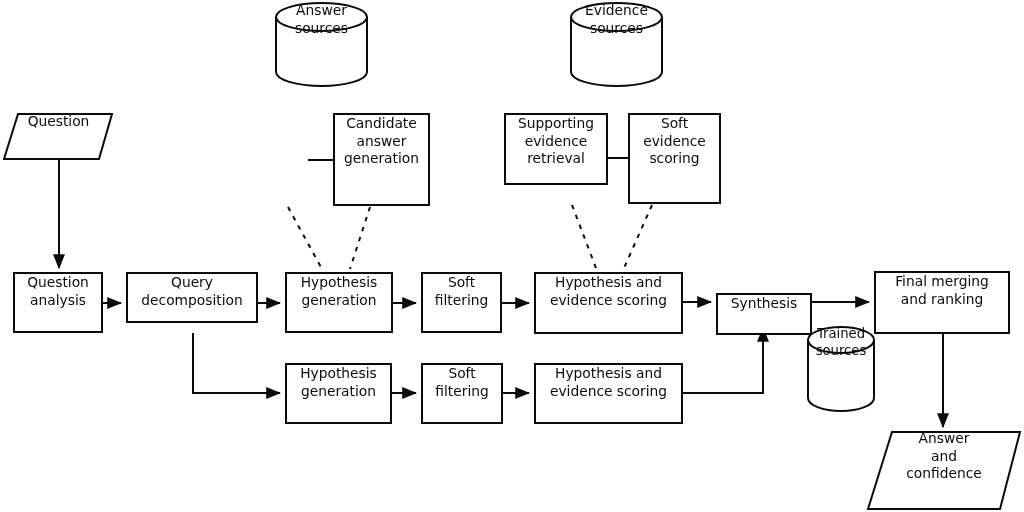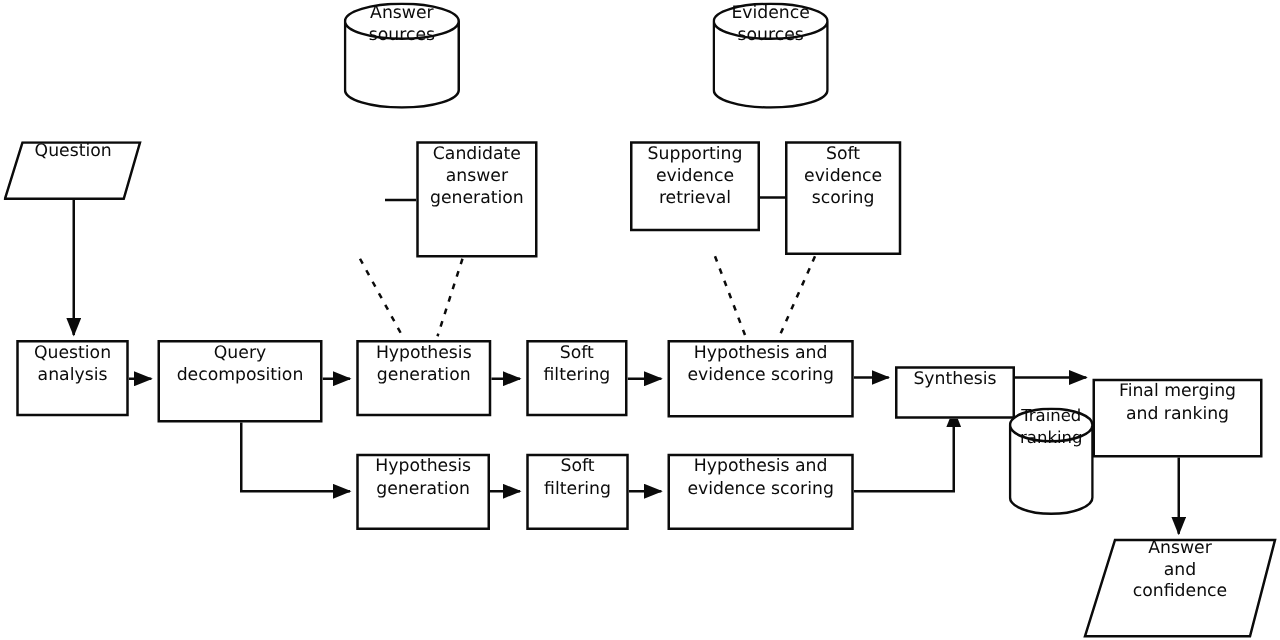--- a/index.html
+++ b/index.html
@@ -15,26 +15,26 @@
   .rect{border:2px solid #0b0b0b;background:#ffffff;}
   .shape{border:none;background:transparent;}
   .shape > svg{position:absolute;left:0;top:0;width:100%;height:100%;}
   .shape > span{position:relative;z-index:1;}
   
   .n-primary{left:215px;top:113px;width:93px;height:93px;}
   .n-candidate{left:333px;top:113px;width:97px;height:93px;}
   .n-supporting{left:504px;top:113px;width:104px;height:72px;}
   .n-deep{left:628px;top:113px;width:93px;height:91px;}
   .n-qanalysis{left:13px;top:272px;width:90px;height:61px;}
-  .n-qdecomp{left:126px;top:272px;width:132px;height:66px;}
+  .n-qdecomp{left:126px;top:272px;width:132px;height:51px;}
   .n-hypgen1{left:285px;top:272px;width:108px;height:61px;}
   .n-soft1{left:421px;top:272px;width:81px;height:61px;}
   .n-hes1{left:534px;top:272px;width:149px;height:62px;}
   .n-synthesis{left:716px;top:281px;width:96px;height:42px;margin-top:12px;}
-  .n-final{left:874px;top:271px;width:136px;height:63px;margin-top:32px;}
+  .n-final{left:874px;top:271px;width:136px;height:63px;}
   .n-hypgen2{left:285px;top:363px;width:107px;height:61px;}
   .n-soft2{left:421px;top:363px;width:82px;height:61px;}
   .n-hes2{left:534px;top:363px;width:149px;height:61px;}
   
   .n-anssrc{left:275px;top:2px;width:93px;height:85px;}
   .n-evsrc{left:570px;top:2px;width:93px;height:85px;}
   .n-trained{left:807px;top:326px;width:68px;height:86px;}
   .n-trained span{font-size:13.2px;}
   
   .n-question{left:3px;top:113px;width:111px;height:47px;}
@@ -153,21 +153,21 @@
   <div class="node rect n-hes2">
     <span>Hypothesis and
 evidence scoring</span>
   </div>
 
   <div class="node shape n-trained">
     <svg viewBox="0 0 68 86">
       <path d="M1,14 A33,13 0 0 1 67,14 A33,13 0 0 1 1,14 M1,14 L1,72 A33,13 0 0 0 67,72 L67,14" fill="#ffffff" stroke="#0b0b0b" stroke-width="2"></path>
     </svg>
     <span>Trained
-ranking</span>
+sources</span>
   </div>
 
   <div class="node shape n-answer">
     <svg viewBox="0 0 156 81">
       <polygon points="26,2 154,2 134,79 2,79" fill="#ffffff" stroke="#0b0b0b" stroke-width="2"></polygon>
     </svg>
     <span>Answer
 and
 confidence</span>
   </div>

